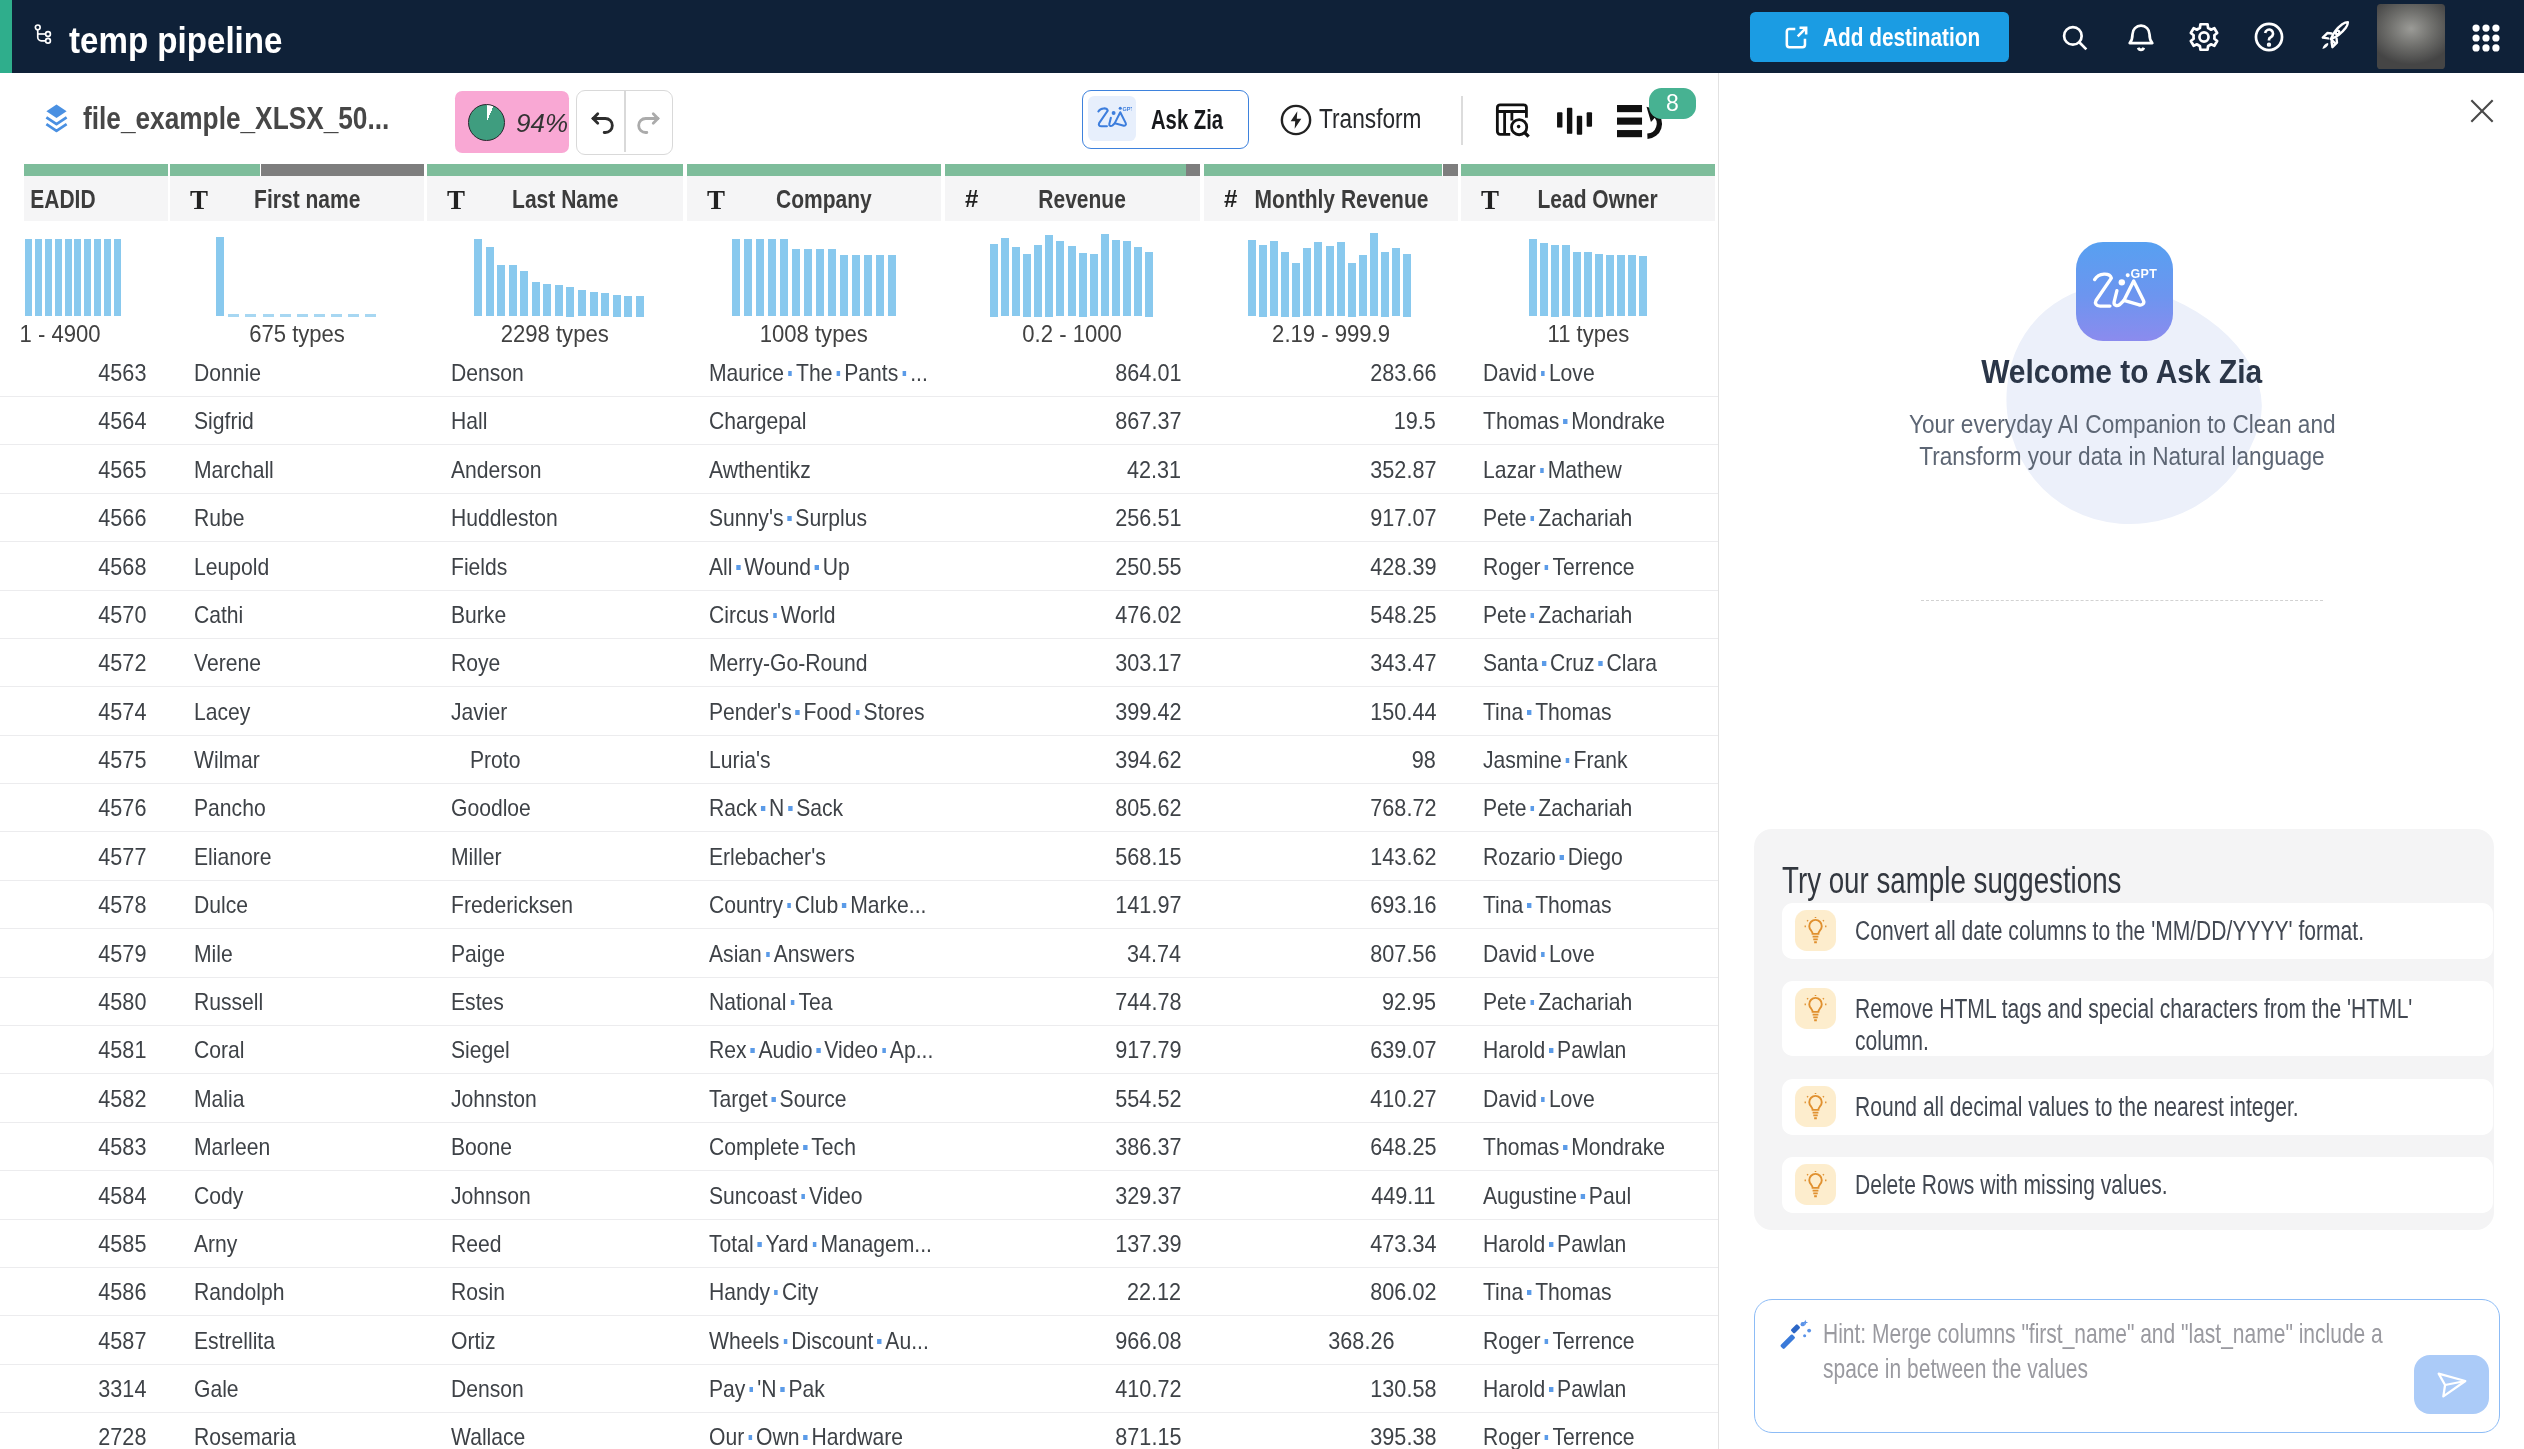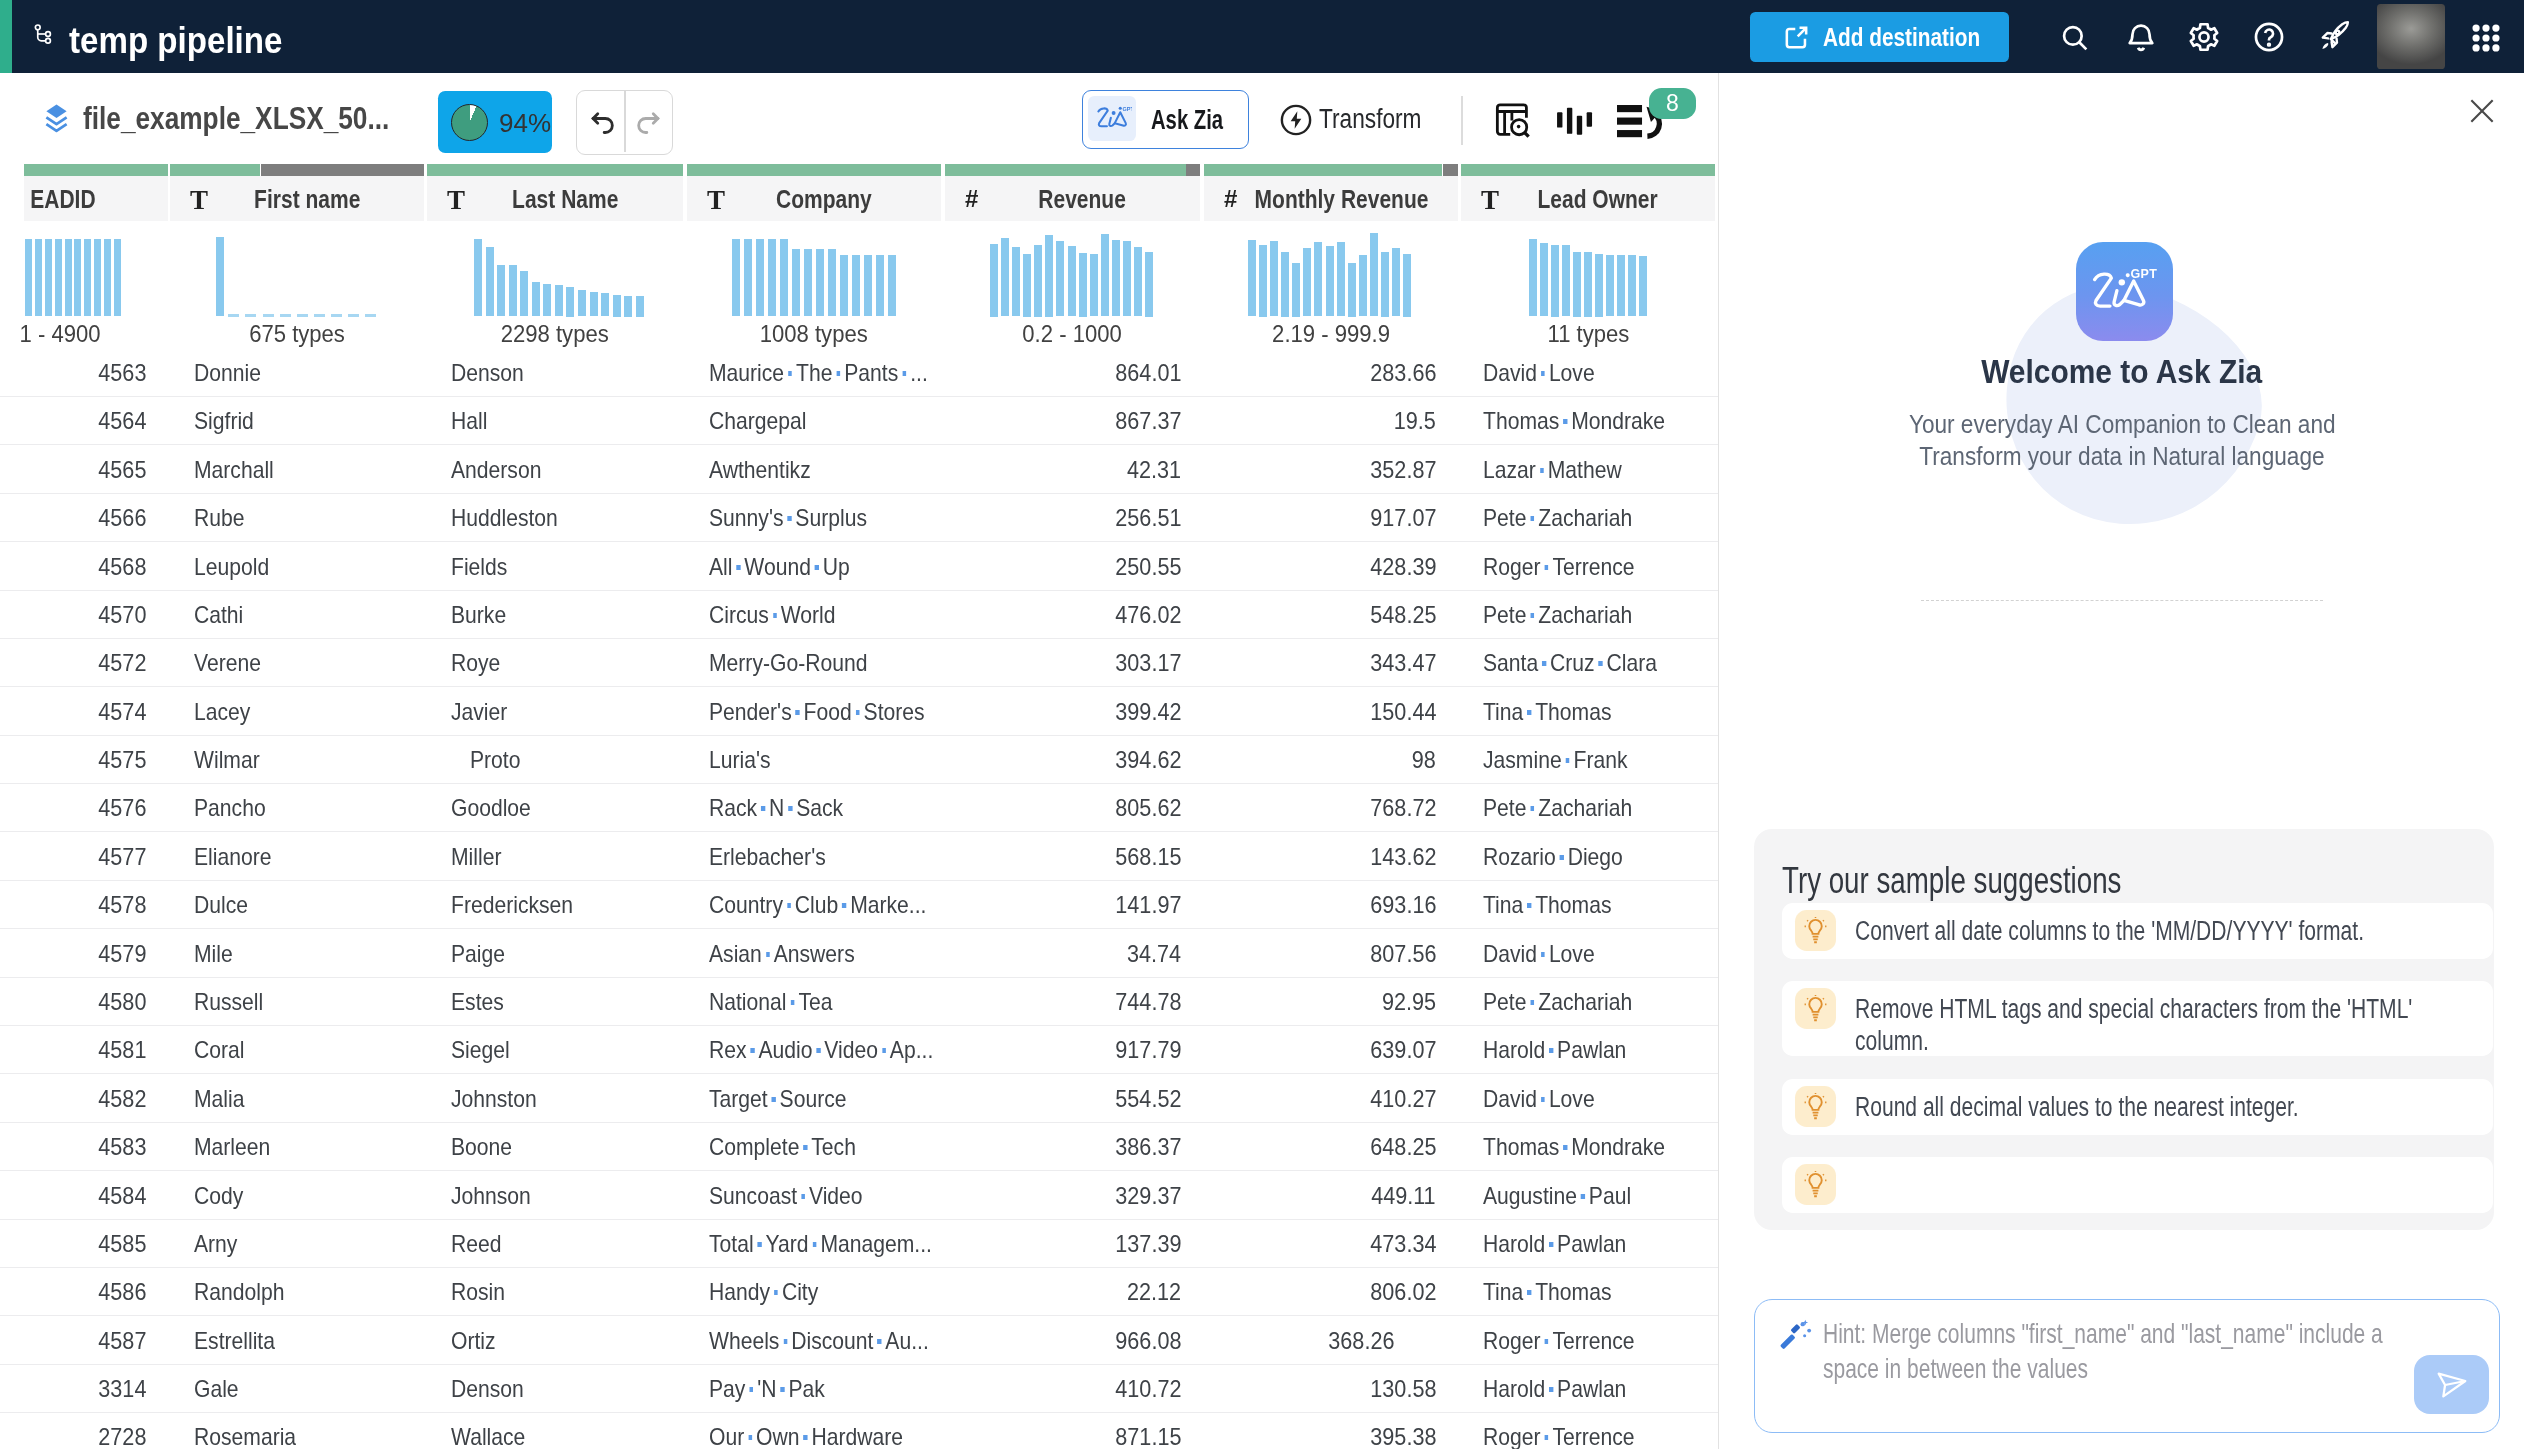--- a/index.html
+++ b/index.html
@@ -12,21 +12,21 @@
 #nav .title{position:absolute;left:69px;top:20px;color:#fff;font-size:36px;font-weight:600;}
 #nav .title span{transform:scaleX(.92);transform-origin:0 50%;}
 #addbtn{position:absolute;left:1750px;top:11.6px;width:259px;height:50px;background:#1b9ce3;border-radius:5.4px;color:#fff;font-size:26px;font-weight:700;line-height:50px;}
 #addbtn svg{position:absolute;left:32px;top:11.6px;}
 #addbtn span{position:absolute;left:73px;top:0;transform:scaleX(.8);transform-origin:0 50%;}
 .avat{position:absolute;left:2377px;top:3.6px;width:68px;height:65px;border-radius:3.6px;background:radial-gradient(ellipse 65% 55% at 50% 38%,#9b9b97 0%,#6f6f6c 50%,#454545 100%);}
 
 #tbar{position:absolute;left:0;top:73px;width:2525px;height:91px;background:#fff;}
 #fname{position:absolute;left:83px;top:100px;font-size:32px;font-weight:700;color:#474747;}
 #fname span{transform:scaleX(.82);transform-origin:0 50%;}
-#pct{position:absolute;left:438px;top:91px;width:114px;height:62px;background:#0ea5e9;border-radius:7.2px;}
+#pct{position:absolute;left:455px;top:91px;width:114px;height:62px;background:#f9a8d4;border-radius:7.2px;font-style:italic;}
 #pct .donut{position:absolute;left:13.4px;top:12.5px;width:37px;height:37px;border-radius:50%;border:1.8px solid #24272b;background:conic-gradient(from 2deg,#fff 0 21deg,#3f9d7f 21deg 360deg);}
 #pct .t{position:absolute;left:61px;top:17px;font-size:26px;color:#333;}
 #undoredo{position:absolute;left:576px;top:90px;width:97px;height:65px;border:1.8px solid #d9d9d9;border-radius:9px;background:#fff;}
 #undoredo .sep{position:absolute;left:47px;top:0;width:1.8px;height:61px;background:#d9d9d9;}
 #askzia{position:absolute;left:1082px;top:90px;width:167px;height:59px;border:1.8px solid #3e82dd;border-radius:9px;background:#fff;}
 #askzia .iconbox{position:absolute;left:5.4px;top:5.4px;width:48px;height:45px;background:#e7effc;border-radius:6.3px;}
 #askzia .t{position:absolute;left:68px;top:14.3px;font-size:27px;font-weight:700;color:#17191c;}
 #askzia .t span{transform:scaleX(.75);transform-origin:0 50%;}
 #ttext{position:absolute;left:1319px;top:104px;font-size:27px;color:#27292c;}
 #ttext span{transform:scaleX(.84);transform-origin:0 50%;}
@@ -584,20 +584,21 @@
             <path d="M12 0.8v1 M4.5 3.8l.8.8 M19.5 3.8l-.8.8 M2.2 9.3h1.2 M20.6 9.3h1.2" stroke-width="1.4"></path>
           </svg></div>
 <div class="ctext" style="top:0;line-height:56px;"><span class="sx">Round all decimal values to the nearest integer.</span></div>
 </div>
 <div class="card" style="top:328px;height:56px">
 <div class="bulb" style="top:7.2px"><svg width="27" height="29" viewBox="0 0 24 26" fill="none" stroke="#e0902f" stroke-width="1.7" style="margin-top:6.3px">
             <path d="M12 3.5a5.6 5.6 0 0 1 5.6 5.6c0 2.2-1.1 3.3-2 4.4-.7.8-1 1.5-1 2.5h-5.2c0-1-.3-1.7-1-2.5-.9-1.1-2-2.2-2-4.4A5.6 5.6 0 0 1 12 3.5z"></path>
             <path d="M9.4 18.5h5.2M10 21h4M10.8 23.5h2.4"></path>
             <path d="M12 0.8v1 M4.5 3.8l.8.8 M19.5 3.8l-.8.8 M2.2 9.3h1.2 M20.6 9.3h1.2" stroke-width="1.4"></path>
           </svg></div>
+<div class="ctext" style="top:0;line-height:56px;"><span class="sx">Delete Rows with missing values.</span></div>
 </div>
 </div>
 <div id="hintbox">
 <svg class="abs" style="left:22.4px;top:19px" width="36" height="36" viewBox="0 0 28 28">
         <g fill="#3a7ad9">
           <rect x="2" y="16" width="13" height="4" rx="1" transform="rotate(-45 8 18)"></rect>
           <rect x="11" y="6" width="7" height="4" rx="1" transform="rotate(-45 14 8)" fill="#2c66c6"></rect>
         </g>
         <g fill="#5b93e8">
           <circle cx="20" cy="4" r="1.7"></circle>

